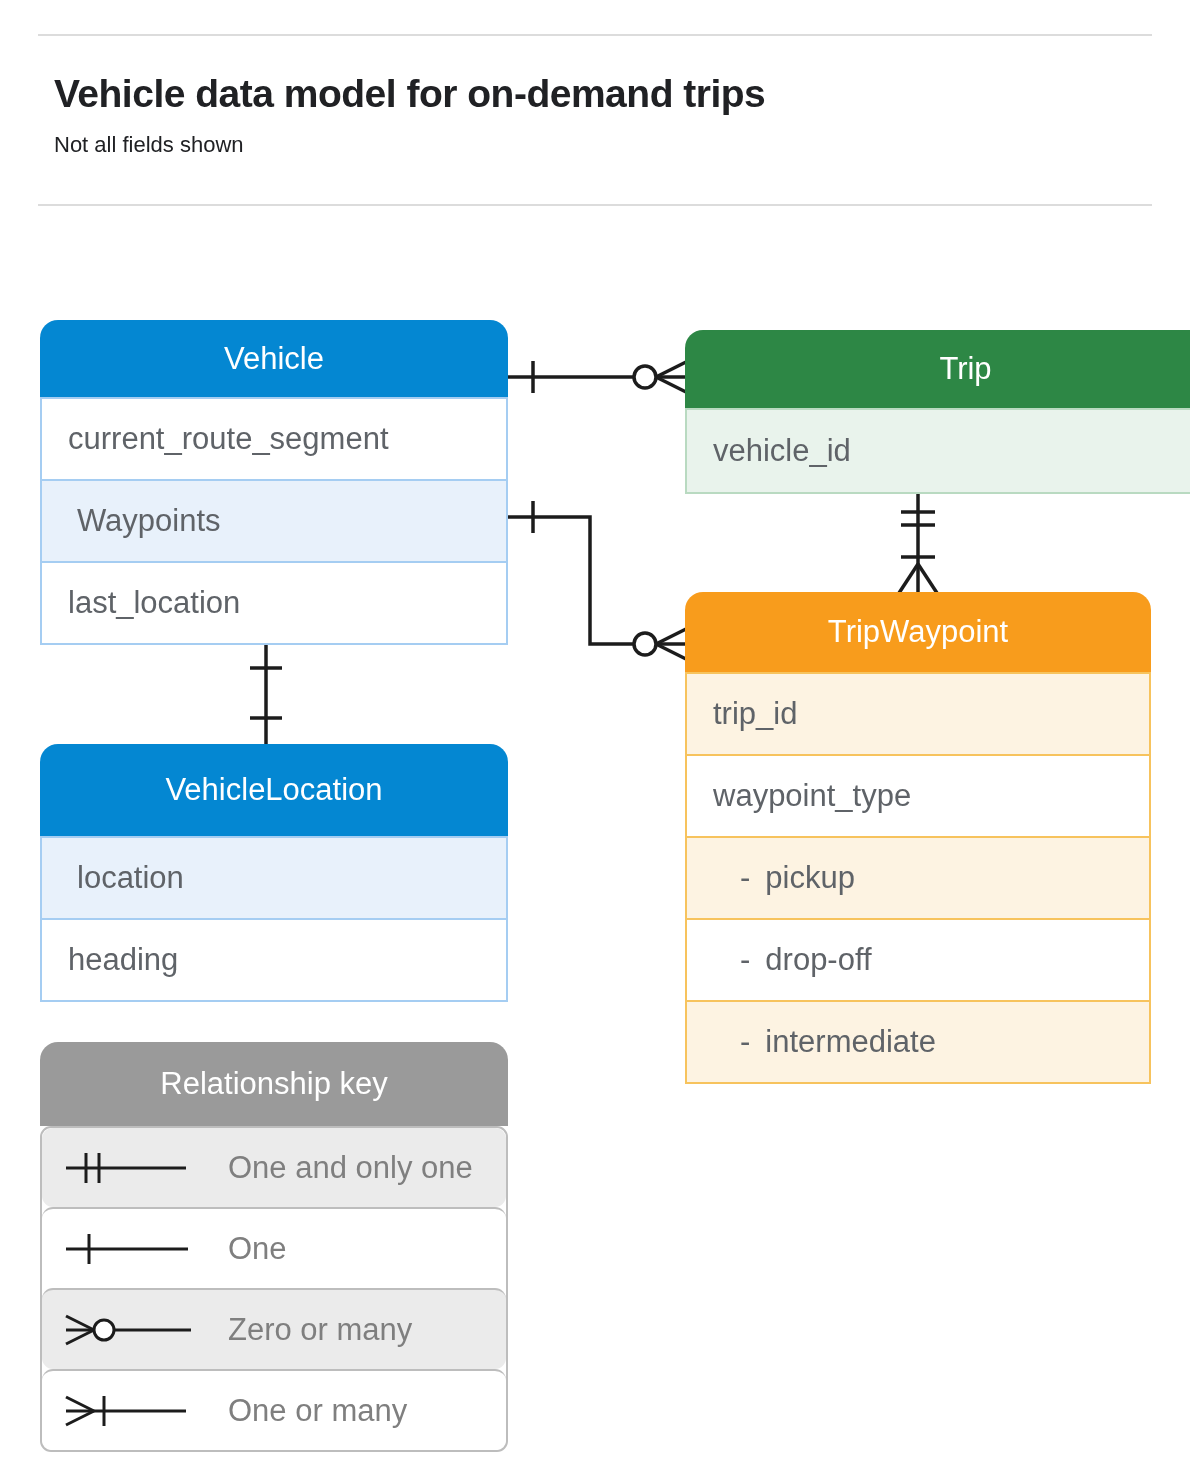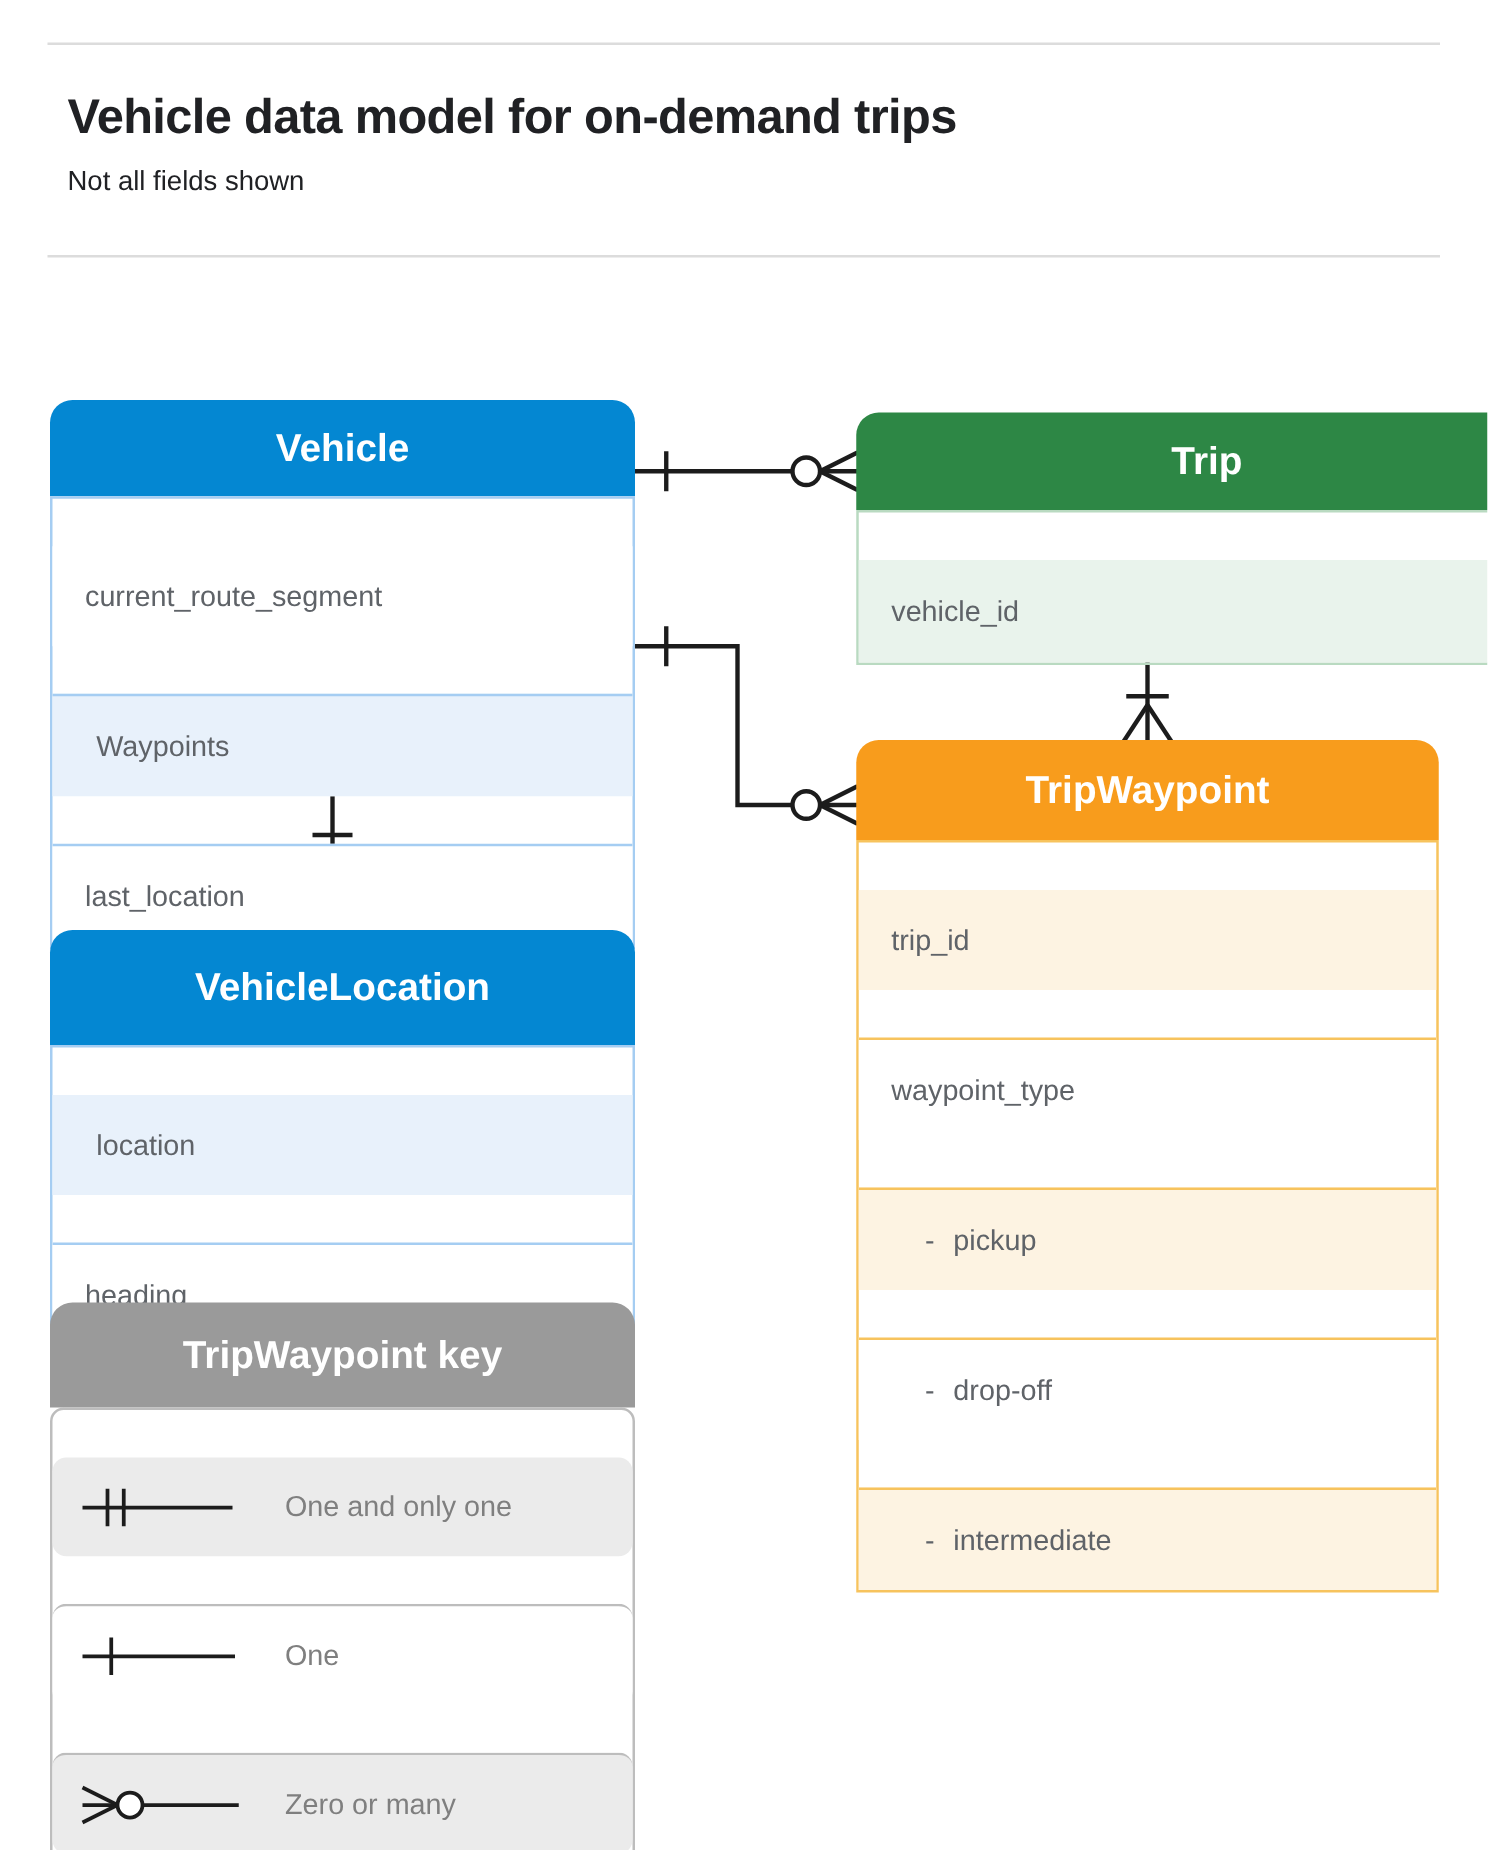--- a/index.html
+++ b/index.html
@@ -12,25 +12,25 @@
   .rule-bottom{top:204px;}
   .page-title{position:absolute;left:54px;top:72px;margin:0;font-size:39px;font-weight:700;color:var(--title-text);letter-spacing:-0.5px;}
   .page-subtitle{position:absolute;left:54px;top:132px;margin:0;font-size:22px;font-weight:400;color:#202124;}
 
   .connectors{position:absolute;left:0;top:0;}
   .connectors line,.connectors path{stroke:var(--line);stroke-width:3.5;fill:none;}
   .connectors circle{stroke:var(--line);stroke-width:3.5;fill:#fff;}
 
   .entity{position:absolute;}
   .entity .ent-header{
-    border-radius:18px 18px 0 0;color:#fff;font-weight:700;font-size:31px;
+    border-radius:18px 18px 0 0;color:#fff;font-weight:400;font-size:31px;
     display:flex;align-items:center;justify-content:center;text-align:right;
   }
   .tbody{border-style:solid;border-width:2px;}
-  .row{height:80px;display:flex;align-items:center;padding-left:26px;font-size:23px;color:var(--field-text);background:#fff;margin-top:38px;}
+  .row{height:80px;display:flex;align-items:center;padding-left:26px;font-size:31px;color:var(--field-text);background:#fff;}
   .row + .row{border-top-style:solid;border-top-width:2px;}
   .row .bullet{margin-right:15px;}
   .row .bullet:empty{display:none;}
   .row.indent{padding-left:53px;}
 
   .theme-blue .ent-header{background:var(--blue-header);}
   .theme-blue .tbody,.theme-blue .row{border-color:var(--blue-border);}
   .theme-blue .row.shaded{background:var(--blue-light);padding-left:35px;}
 
   .theme-green .ent-header{background:var(--green-header);}
@@ -160,21 +160,21 @@
         <span class="lbl">location</span>
       </div>
       <div class="row">
 
         <span class="lbl">heading</span>
       </div>
     </div>
   </section>
 
   <section class="entity theme-gray" style="left:40px;top:1042px;width:468px">
-    <div class="ent-header" style="height:84px">TripWaypoint key</div>
+    <div class="ent-header" style="height:84px">Relationship key</div>
     <div class="tbody">
       <div class="row legend-row shaded">
         <span class="sym">
           <svg width="150" height="40" viewBox="0 0 150 40">
             <line x1="8" y1="20" x2="128" y2="20"></line>
             <line x1="28" y1="5" x2="28" y2="35"></line>
             <line x1="41" y1="5" x2="41" y2="35"></line>
           </svg>
         </span>
         <span class="lbl">One and only one</span>

